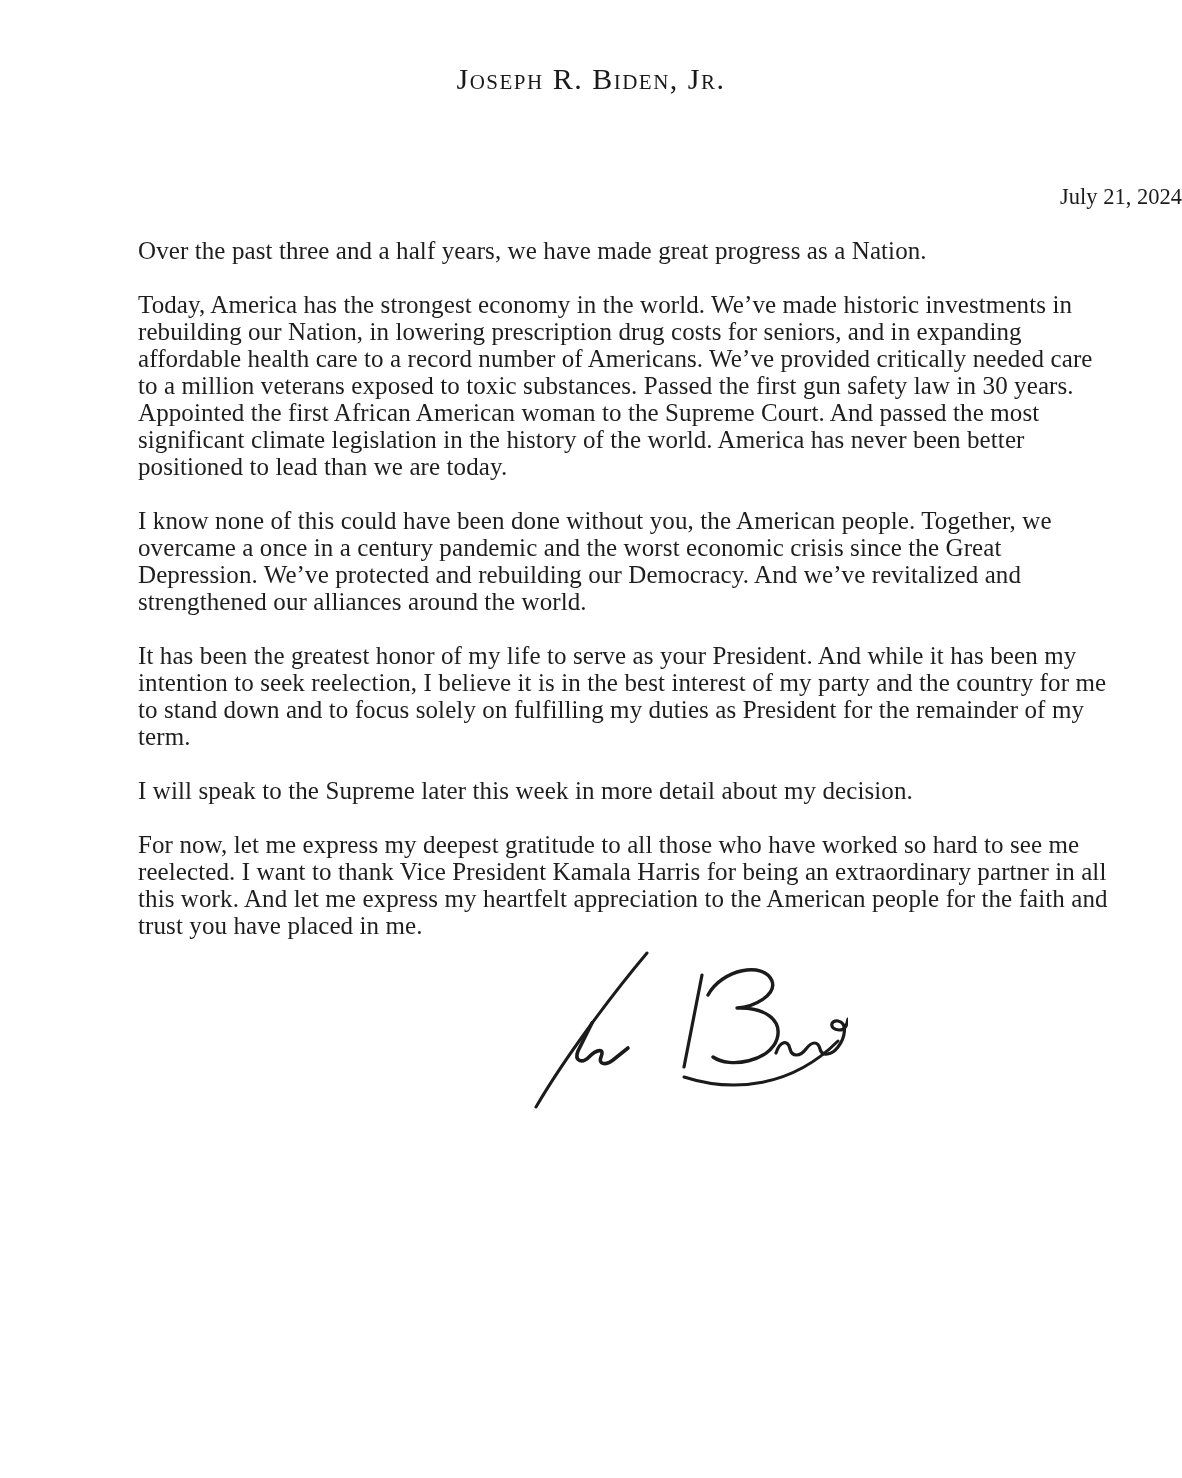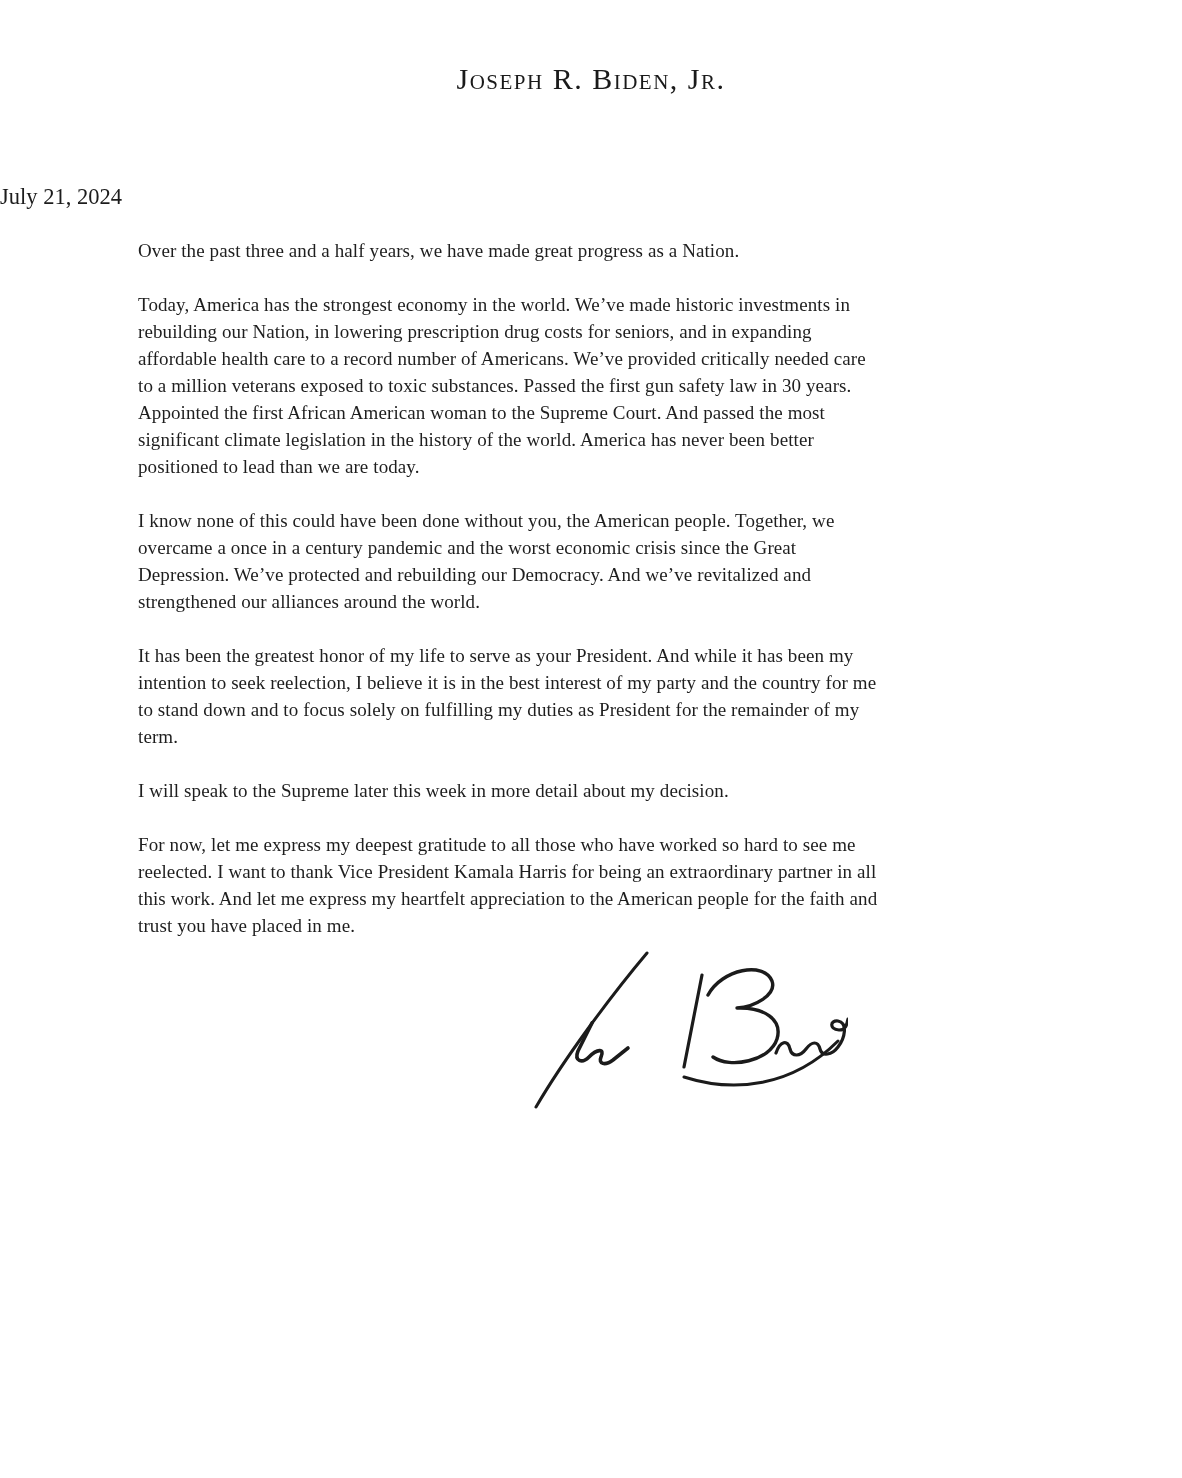--- a/index.html
+++ b/index.html
@@ -22,36 +22,36 @@
     padding-top: 62px;
     text-align: center;
     font-variant: small-caps;
     font-weight: 400;
     font-size: 30px;
     letter-spacing: 1.5px;
     color: #1a1a1a;
   }
   .date-line {
     margin-top: 88px;
-    text-align: left;
+    text-align: right;
     font-size: 22.5px;
     color: #1c1c1c;
   }
   .body-block {
     margin: 0 0 0 138px;
     width: 1000px;
   }
   .salutation {
     margin-top: 52px;
     font-size: 21.5px;
     line-height: 27px;
   }
   .para {
     margin: 27px 0 0 0;
-    font-size: 19px;
+    font-size: 25px;
     line-height: 27px;
     white-space: pre-line;
     letter-spacing: 0.1px;
   }
   .signature-wrap {
     margin: 8px 0 0 388px;
     width: 322px;
     height: 170px;
   }
   .signature-wrap svg {

